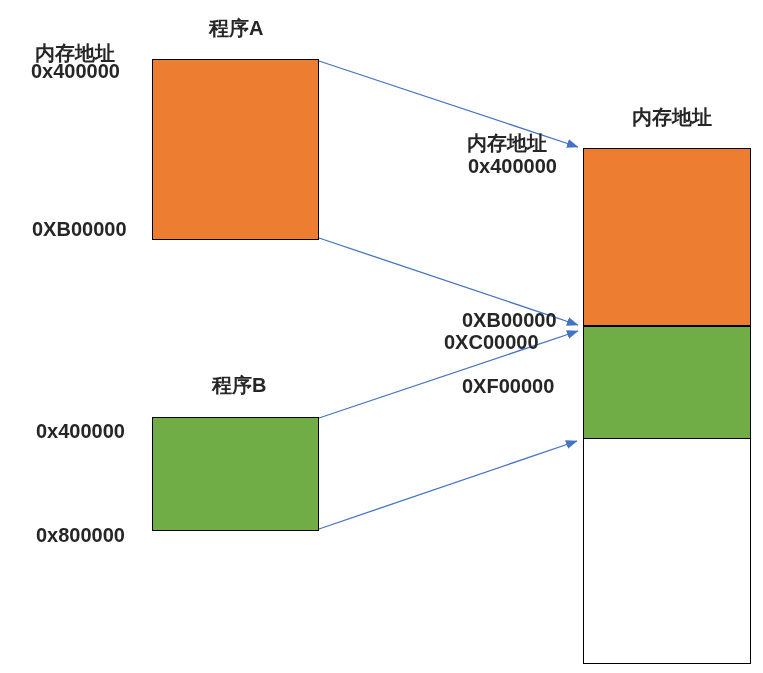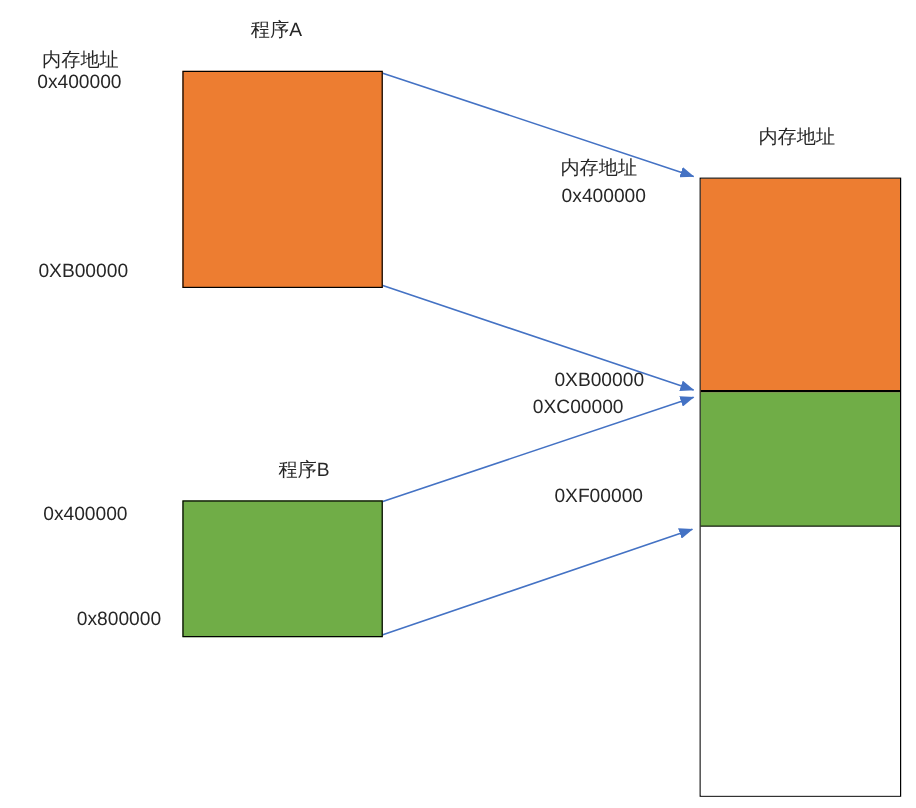--- a/index.html
+++ b/index.html
@@ -13,24 +13,25 @@
   #canvas{
     position:relative;
     width:763px;height:673px;
     background:#ffffff;
     font-family:"Liberation Sans","DejaVu Sans",sans-serif;
     color:var(--text);
     overflow:hidden;
   }
   .lbl{
     position:absolute;
-    font-size:16px;
+    font-size:20px;
     line-height:1.1;
     white-space:nowrap;
     color:var(--text);
+    font-weight:bold;
   }
   .memrect{
     position:absolute;
     box-sizing:border-box;
     border:1.5px solid var(--border);
   }
   #rect-program-a{
     left:152px;top:59px;width:167px;height:181px;
     background:var(--orange);
   }
@@ -91,32 +92,32 @@
     <line x1="319" y1="418" x2="578" y2="331" marker-end="url(#arrowhead)"></line>
     <line x1="319" y1="529" x2="577" y2="441" marker-end="url(#arrowhead)"></line>
   </svg>
 
   <div class="lbl lbl-z" style="left:35px;top:42px;">内存地址</div>
   <div class="lbl lbl-z" style="left:31px;top:60px;">0x400000</div>
   <div class="lbl lbl-z" style="left:209px;top:17px;">程序A</div>
   <div id="rect-program-a" class="memrect rect-z"></div>
   <div class="lbl lbl-z" style="left:32px;top:218px;">0XB00000</div>
 
-  <div class="lbl lbl-z" style="left:212px;top:384px;margin-left:20px;">程序B</div>
+  <div class="lbl lbl-z" style="left:212px;top:374px;">程序B</div>
   <div id="rect-program-b" class="memrect rect-z"></div>
   <div class="lbl lbl-z" style="left:36px;top:420px;">0x400000</div>
-  <div class="lbl lbl-z" style="left:36px;top:508px;margin-left:28px;">0x800000</div>
+  <div class="lbl lbl-z" style="left:36px;top:524px;">0x800000</div>
 
   <div class="lbl lbl-z" style="left:632px;top:106px;">内存地址</div>
   <div class="lbl lbl-z" style="left:467px;top:132px;">内存地址</div>
   <div class="lbl lbl-z" style="left:468px;top:155px;">0x400000</div>
 
   <div id="physical-memory-box">
     <div id="phys-seg-a" class="phys-seg"></div>
     <div id="phys-seg-b" class="phys-seg"></div>
     <div id="phys-seg-free" class="phys-seg"></div>
   </div>
 
   <div class="lbl lbl-z" style="left:462px;top:309px;">0XB00000</div>
   <div class="lbl lbl-z" style="left:444px;top:331px;">0XC00000</div>
-  <div class="lbl lbl-z" style="left:462px;top:405px;">0XF00000</div>
+  <div class="lbl lbl-z" style="left:462px;top:375px;">0XF00000</div>
 
 </div>
 
 </body></html>

